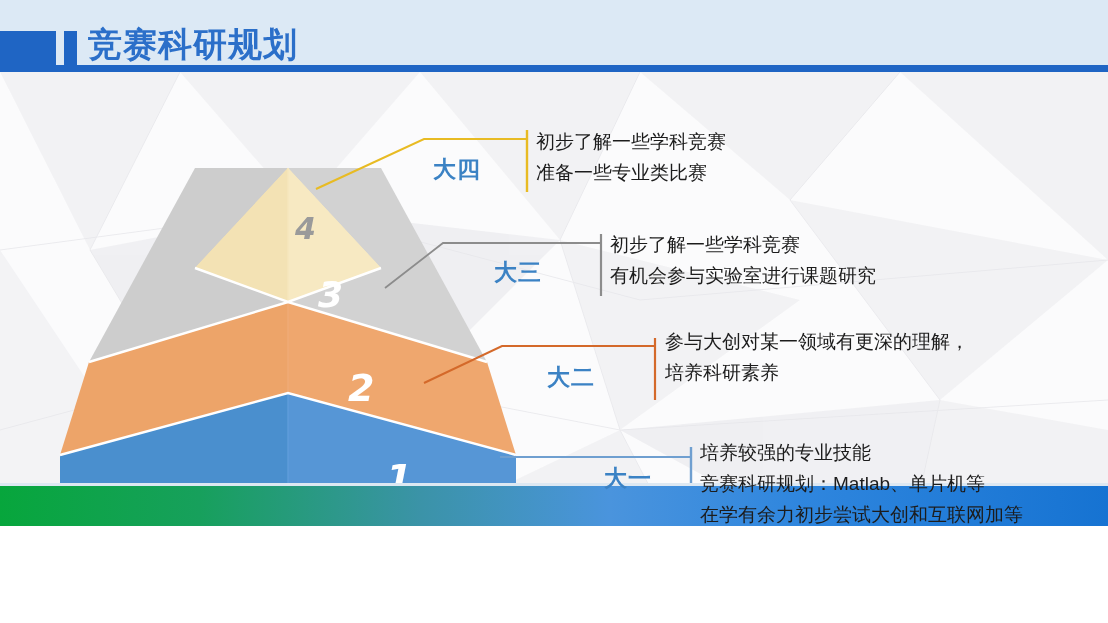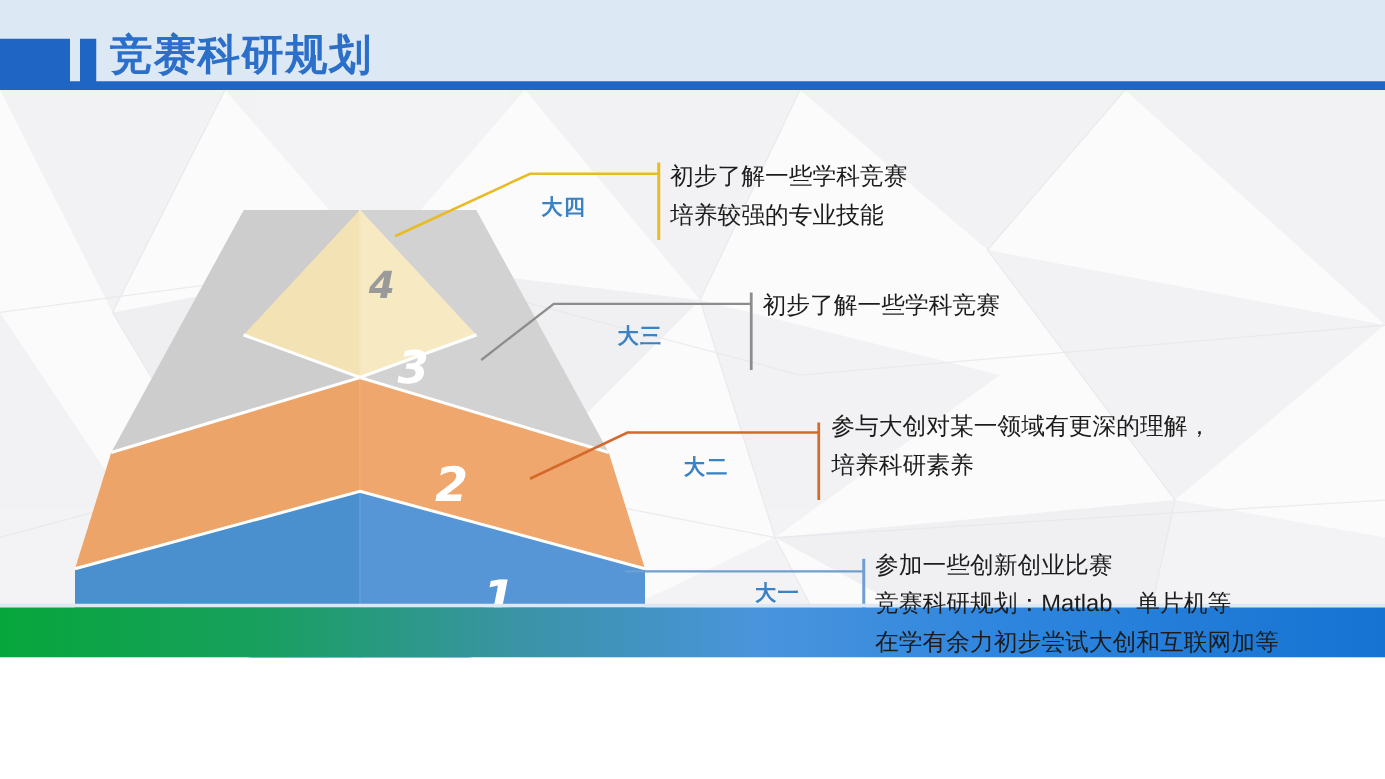--- a/index.html
+++ b/index.html
@@ -53,21 +53,21 @@
     font-family:"DejaVu Sans",sans-serif;pointer-events:none;
   }
   #num4{left:295px;top:211px;font-size:30px;color:#9a9a9a;}
   #num3{left:318px;top:274px;font-size:36px;color:#ffffff;}
   #num2{left:348px;top:366px;font-size:38px;color:#ffffff;}
   #num1{left:386px;top:456px;font-size:38px;color:#ffffff;}
   
   .connectors{position:absolute;left:0;top:0;width:1108px;height:623px;z-index:4;pointer-events:none;}
   
   .year-label{
-    position:absolute;z-index:6;font-size:17px;font-weight:bold;color:#3b82c4;
+    position:absolute;z-index:6;font-size:23px;font-weight:bold;color:#3b82c4;
     letter-spacing:1px;white-space:nowrap;
   }
   #year4{left:433px;top:154px;}
   #year3{left:494px;top:257px;}
   #year2{left:547px;top:362px;}
   #year1{left:604px;top:463px;text-align:center;}
   
   .desc{
     position:absolute;z-index:6;color:#1c1c1c;font-size:19px;line-height:31px;
     white-space:nowrap;
@@ -195,34 +195,35 @@
     </g>
   </svg>
 
   <div class="year-label" id="year4">大四</div>
   <div class="year-label" id="year3">大三</div>
   <div class="year-label" id="year2">大二</div>
   <div class="year-label" id="year1">大一</div>
 
   <div class="desc" id="desc4">
     <div>初步了解一些学科竞赛</div>
-    <div>培养较强的专业技能</div>
+    <div>准备一些专业类比赛</div>
   </div>
 
   <div class="desc" id="desc3">
     <div>初步了解一些学科竞赛</div>
+    <div>有机会参与实验室进行课题研究</div>
   </div>
 
   <div class="desc" id="desc2">
     <div>参与大创对某一领域有更深的理解，</div>
     <div>培养科研素养</div>
   </div>
 
   <div class="desc" id="desc1">
-    <div>参加一些创新创业比赛</div>
+    <div>培养较强的专业技能</div>
     <div>竞赛科研规划：Matlab、单片机等</div>
     <div>在学有余力初步尝试大创和互联网加等</div>
   </div>
 
   <div class="footer-line"></div>
   <div class="footer-bar"></div>
 
 </div>
 
 </body></html>

